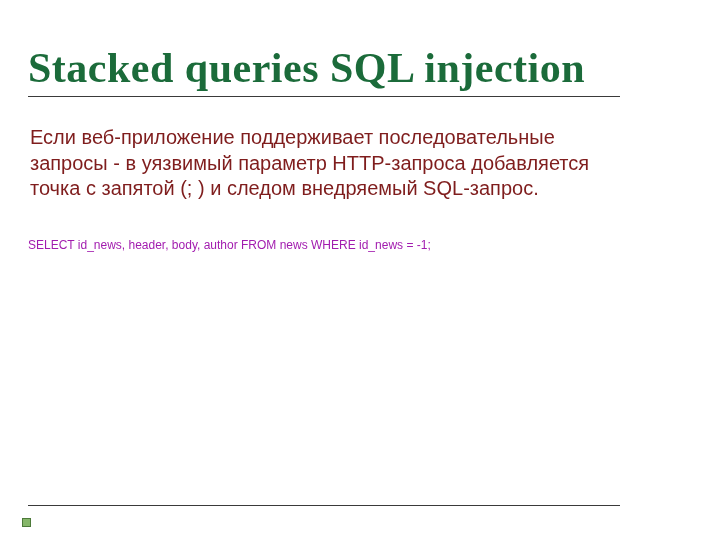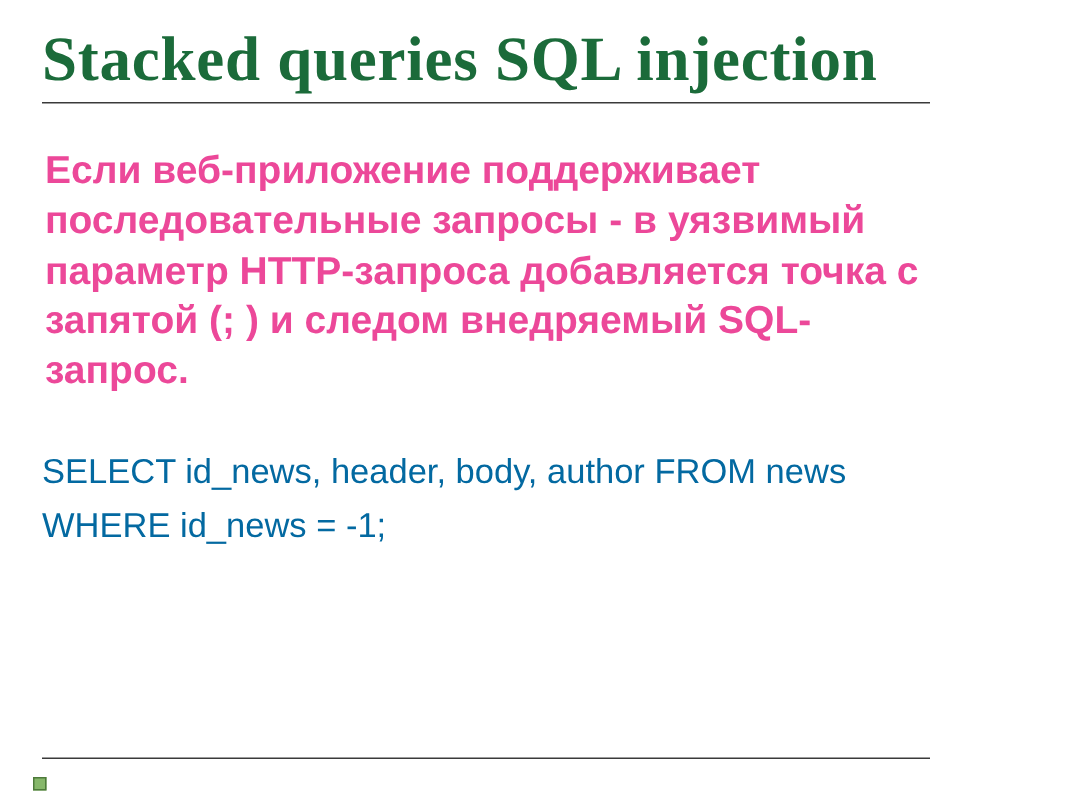--- a/index.html
+++ b/index.html
@@ -10,48 +10,47 @@
     background: #ffffff;
     font-family: Arial, Helvetica, sans-serif;
     color: #000;
     overflow: hidden;
   }
   .slide {
     position: relative;
     box-sizing: border-box;
     width: 648px;
     height: 540px;
-    padding: 8px 28px 0 28px;
+    padding: 36px 28px 0 28px;
   }
   .title {
     font-family: "Times New Roman", Times, serif;
     font-weight: bold;
     font-size: 42px;
     color: #1b6b3a;
     margin: 8px 0 4px 0;
     letter-spacing: 0.5px;
   }
   .title-rule {
     border: none;
     border-top: 1px solid #3a3a3a;
     margin: 4px 0 28px 0;
   }
   .body-text {
-    font-size: 26px;
+    font-size: 20px;
     line-height: 1.28;
-    color: #ec4899;
+    color: #7f1d1d;
     margin: 8px 0 0 2px;
     max-width: 660px;
-    font-weight: bold;
   }
   .code-block {
     margin-top: 34px;
-    font-size: 23px;
+    font-size: 12px;
     line-height: 1.55;
-    color: #0369a1;
+    color: #a21caf;
   }
   .code-line-2 {
     padding-left: 28px;
   }
   .footer-rule {
     position: absolute;
     left: 28px;
     right: 28px;
     bottom: 26px;
     border: none;

